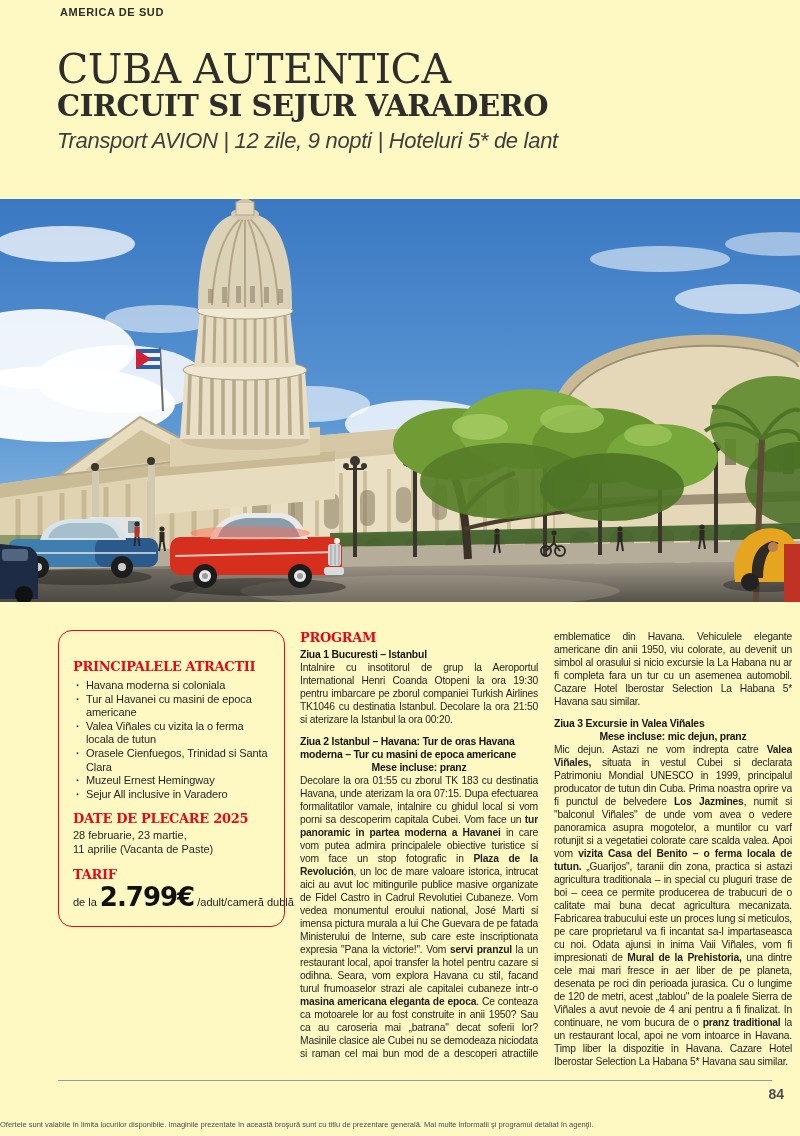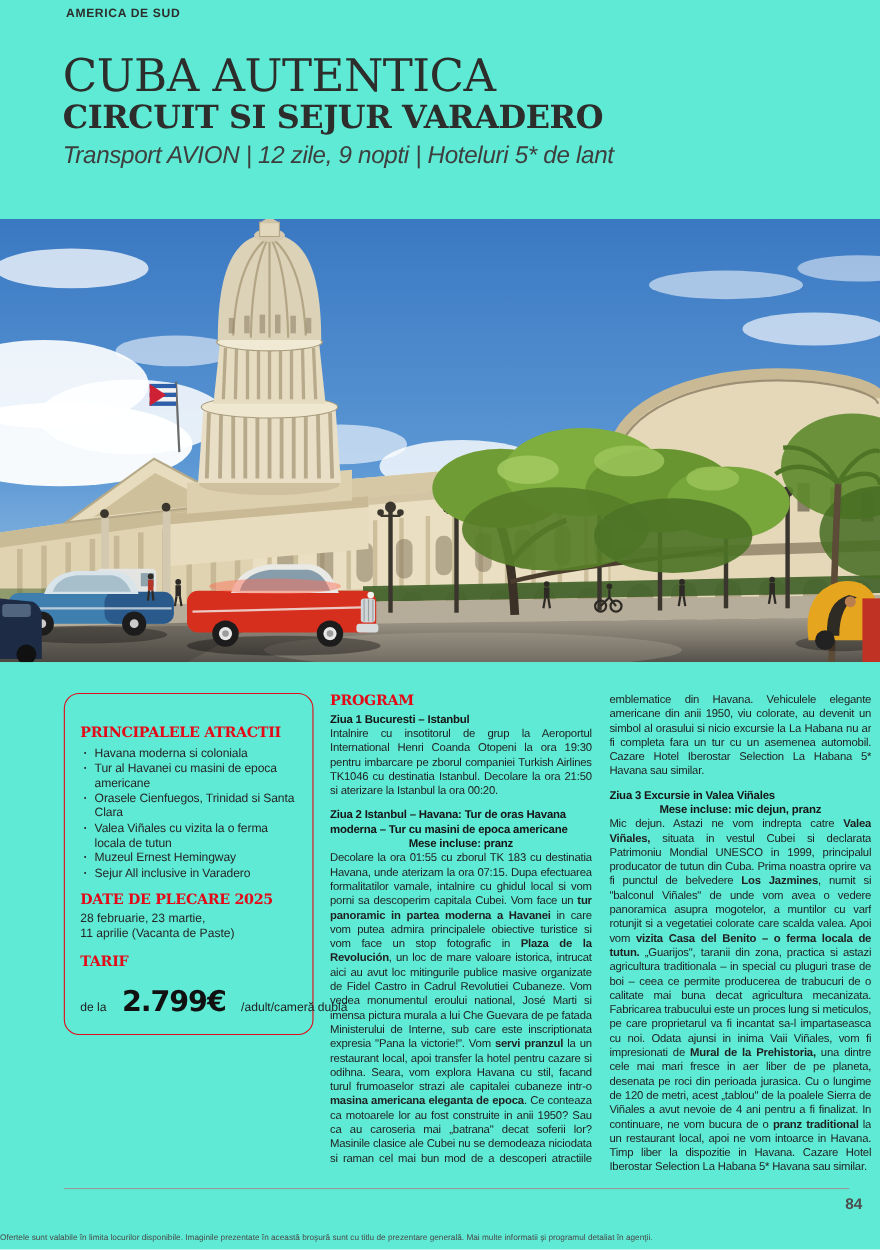--- a/index.html
+++ b/index.html
@@ -1,17 +1,17 @@
 <!DOCTYPE html>
 <html style="--accent: #e30917;"><head>
 <meta charset="utf-8">
 <style>
   html,body{margin:0;padding:0;background:#fff;}
   body{width:800px;height:1136px;overflow:hidden;font-family:"Liberation Sans",sans-serif;color:#1f1f1f;}
-  .page{position:relative;width:800px;height:1136px;background:#5eead4;}
+  .page{position:relative;width:800px;height:1136px;background:#fef9c3;}
 
   
   .eyebrow{position:absolute;top:6px;left:60px;font-size:11px;font-weight:bold;letter-spacing:.6px;color:#2d2d2c;}
   .title-block{position:absolute;top:48px;left:57px;width:700px;}
   .title{margin:0;font-family:"DejaVu Serif",serif;font-weight:400;font-size:41px;line-height:42px;letter-spacing:-.5px;color:#2d2d2c;}
   .subtitle{margin:0;font-family:"DejaVu Serif",serif;font-weight:700;font-size:29px;line-height:32px;letter-spacing:-.4px;color:#2d2d2c;}
   .meta{margin:6px 0 0 0;font-size:22px;font-weight:400;letter-spacing:-.3px;color:#3e3e3e;font-style:italic;}
   .route{margin:7px 0 0 0;font-size:11.5px;font-weight:bold;letter-spacing:-.1px;color:#2b2b2b;}
 
   
@@ -22,21 +22,21 @@
   .content{position:absolute;top:630px;left:58px;width:734px;display:flex;gap:15px;}
   .side-box{box-sizing:border-box;width:227px;flex:0 0 227px;border:1.6px solid var(--accent,#e30917);border-radius:14px;padding:28px 14px 14px 14px;align-self:flex-start;}
   .red-h{font-family:"DejaVu Serif",serif;font-weight:700;font-size:13px;letter-spacing:-.3px;color:var(--accent,#e30917);margin:0;}
   .side-box .red-h{margin-top:10px;}
   .side-box .red-h:first-child{margin-top:0;}
   ul.attr{list-style:none;margin:5px 0 0 0;padding:0;}
   ul.attr li{position:relative;padding-left:13px;font-size:11px;line-height:13.6px;color:#262626;letter-spacing:-.1px;}
   ul.attr li::before{content:"·";position:absolute;left:3px;top:0;font-weight:bold;}
   .dates{margin-top:3px;font-size:11px;line-height:13.8px;color:#262626;}
   .dates span{display:block;}
-  .price-row{display:flex;align-items:baseline;gap:14px;margin-top:14px;white-space:nowrap;}
+  .price-row{display:flex;align-items:baseline;gap:3px;margin-top:0;white-space:nowrap;}
   .price-prefix,.price-suffix{font-size:11px;color:#1d1d1d;}
   .price-value{font-family:"DejaVu Sans",sans-serif;font-weight:bold;font-size:26px;letter-spacing:-1px;color:#111;}
 
   .program{width:492px;height:440px;column-count:2;column-gap:16px;column-fill:auto;overflow:hidden;text-align:justify;}
   .program .red-h{margin:0 0 3px 0;}
   .day-h{margin:9px 0 0 0;font-size:10.4px;line-height:13px;font-weight:bold;letter-spacing:-.2px;color:#161616;text-align:left;}
   .day:first-of-type .day-h{margin-top:1px;}
   .day-meals{font-size:10.4px;line-height:13px;font-weight:bold;letter-spacing:-.2px;color:#161616;text-align:center;}
   .day-meals:empty{display:none;}
   .day-body{margin:0;font-size:10.3px;line-height:13px;letter-spacing:-.2px;color:#1f1f1f;}
@@ -399,22 +399,22 @@
     </svg>
   </div>
 
   <div class="content">
 
     <div class="side-box">
       <h3 class="red-h">PRINCIPALELE ATRACTII</h3>
       <ul class="attr">
         <li>Havana moderna si coloniala</li>
         <li>Tur al Havanei cu masini de epoca americane</li>
+        <li>Valea Viñales cu vizita la o ferma locala de tutun</li>
         <li>Orasele Cienfuegos, Trinidad si Santa Clara</li>
-        <li>Valea Viñales cu vizita la o ferma locala de tutun</li>
         <li>Muzeul Ernest Hemingway</li>
         <li>Sejur All inclusive in Varadero</li>
       </ul>
       <h3 class="red-h">DATE DE PLECARE 2025</h3>
       <div class="dates">
         <span>28 februarie, 23 martie,</span>
         <span>11 aprilie (Vacanta de Paste)</span>
       </div>
       <h3 class="red-h">TARIF</h3>
       <div class="price-row">

